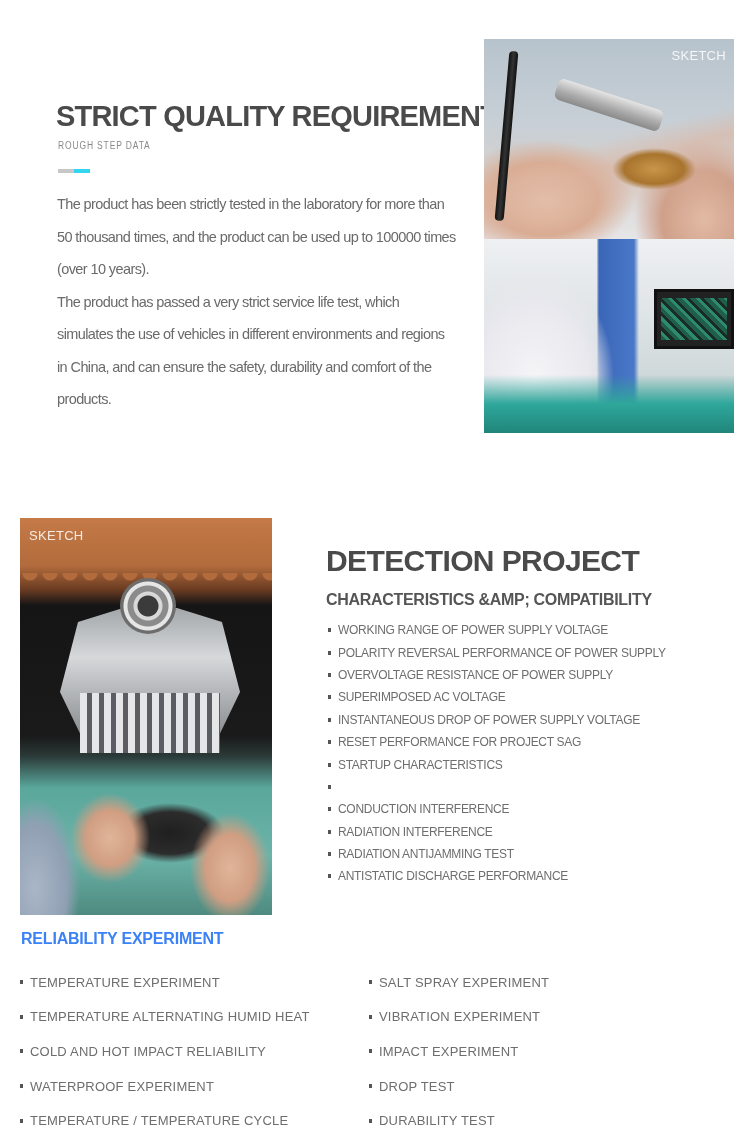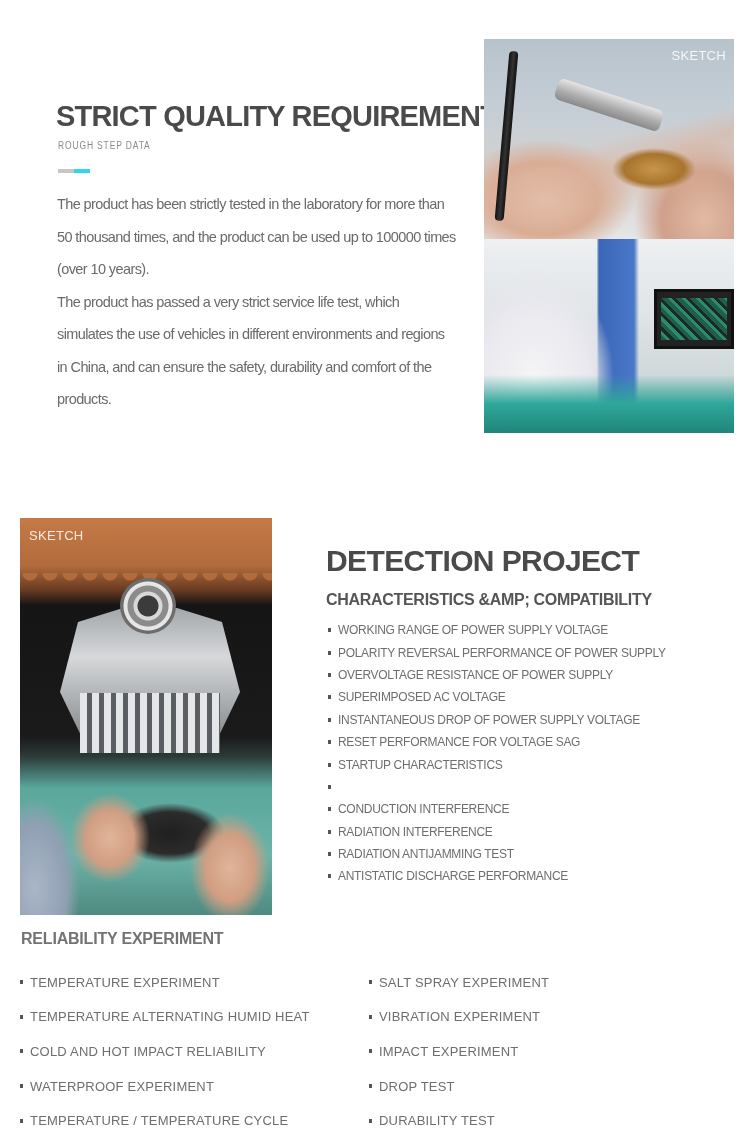--- a/index.html
+++ b/index.html
@@ -115,21 +115,21 @@
     }
     .detect-list li, .rel-list li {
       font-size: 12px; color: #6e6e6e; white-space: nowrap; letter-spacing: -0.3px;
       display: flex; align-items: center; height: 22.4px;
     }
     .bullet {
       display: inline-block; width: 3px; height: 4px; background: #555555; margin-right: 7px; flex: none;
     }
     .rel-title {
       position: absolute; left: 21px; top: 930px;
-      font-size: 16px; font-weight: bold; color: #737373; letter-spacing: -0.2px; white-space: nowrap;
+      font-size: 16px; font-weight: bold; color: #3b82f6; letter-spacing: -0.2px; white-space: nowrap;
     }
     .rel-list { position: absolute; top: 959px; list-style: none; }
     .rel-list.col1 { left: 20px; }
     .rel-list.col2 { left: 369px; }
     .rel-list li { height: 22.6px; font-size: 13px; letter-spacing: 0.2px; margin-top: 12px; }
   </style>
 </head>
 <body>
 
 <h1 class="quality-title">STRICT QUALITY REQUIREMENTS</h1>
@@ -179,21 +179,21 @@
   <li>
       <span class="bullet"></span>
       <span>SUPERIMPOSED AC VOLTAGE</span>
     </li>
   <li>
       <span class="bullet"></span>
       <span>INSTANTANEOUS DROP OF POWER SUPPLY VOLTAGE</span>
     </li>
   <li>
       <span class="bullet"></span>
-      <span>RESET PERFORMANCE FOR VOLTAGE SAG</span>
+      <span>RESET PERFORMANCE FOR PROJECT SAG</span>
     </li>
   <li>
       <span class="bullet"></span>
       <span>STARTUP CHARACTERISTICS</span>
     </li>
   <li>
       <span class="bullet"></span>
     </li>
   <li>
       <span class="bullet"></span>

